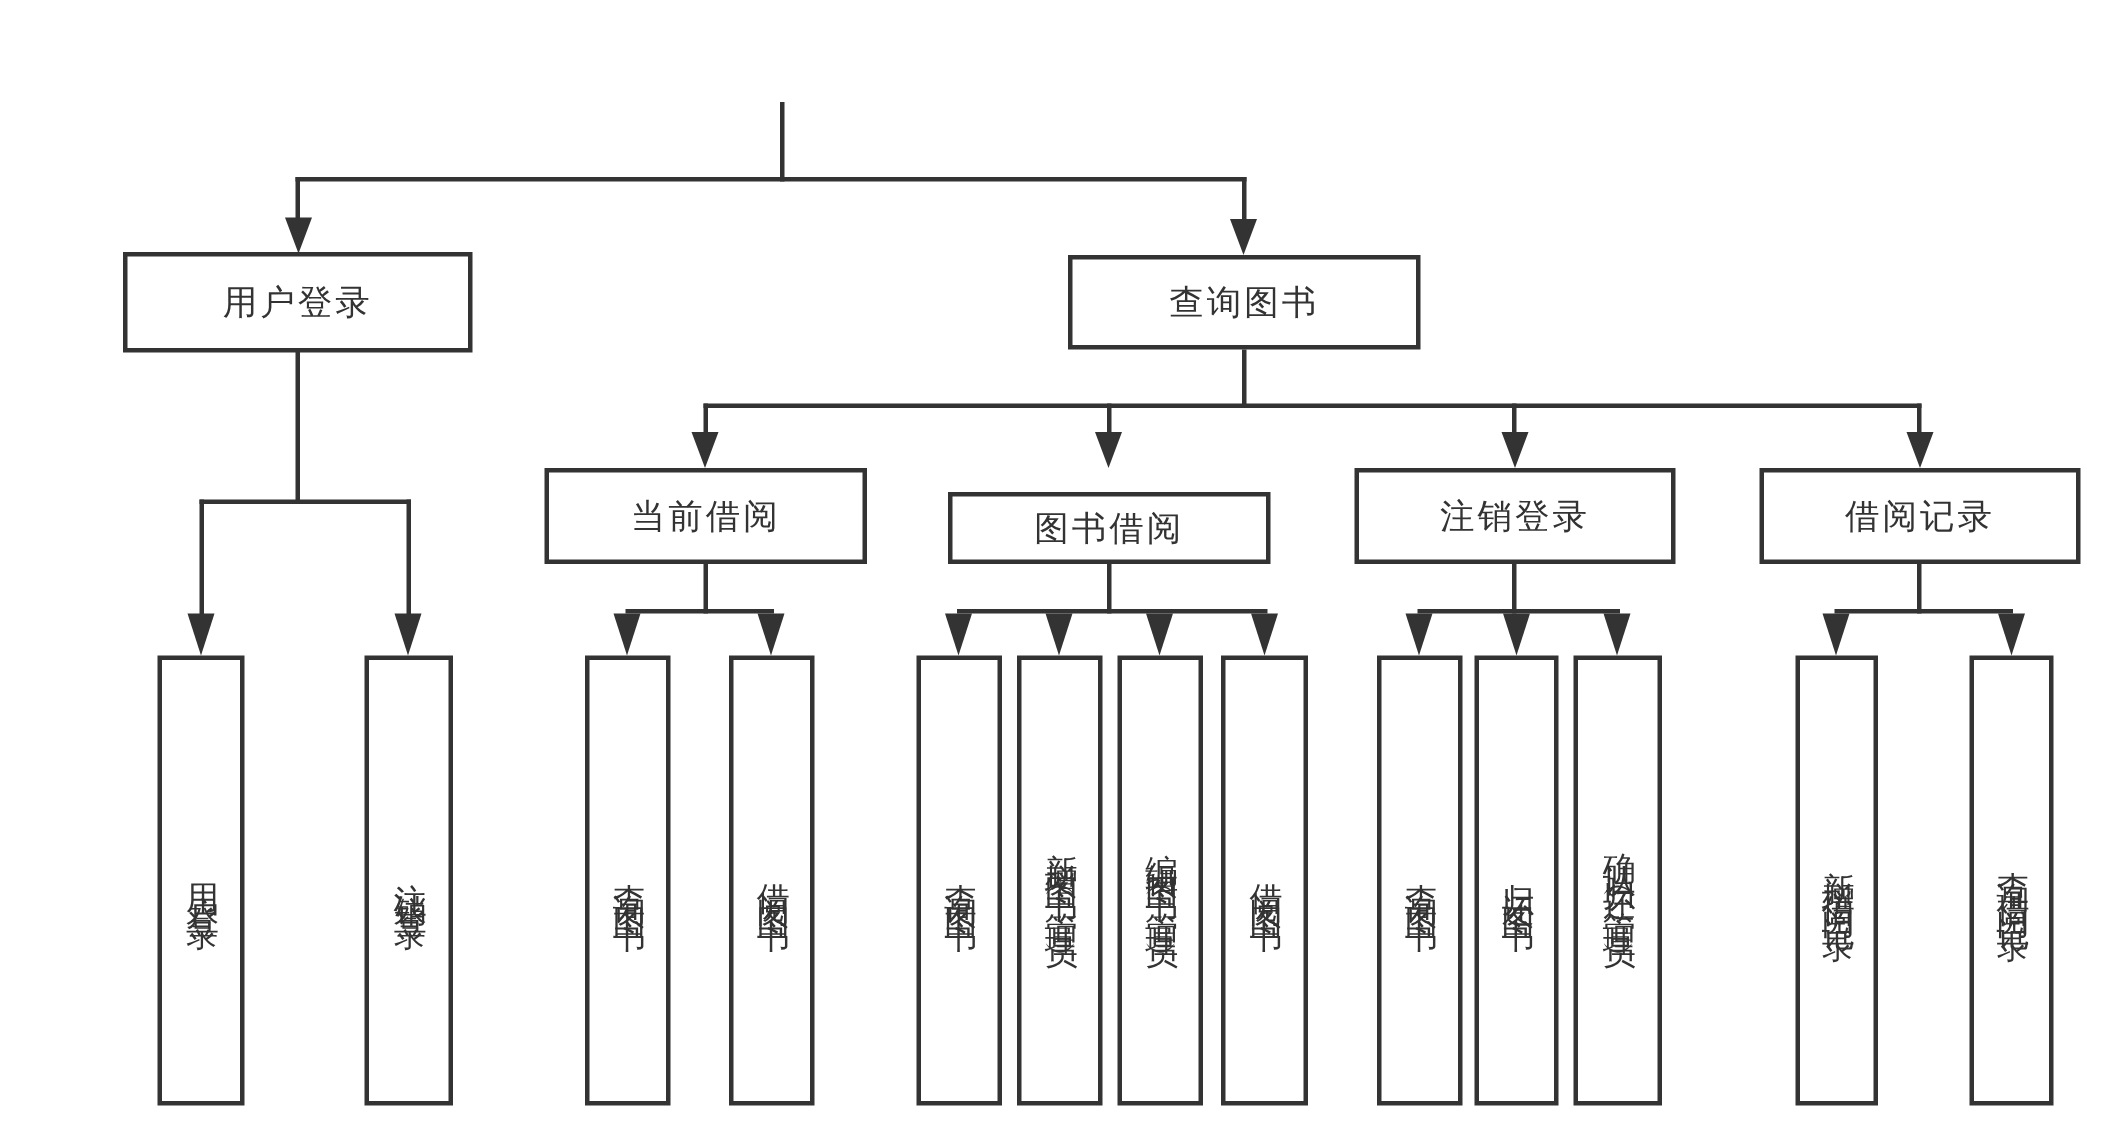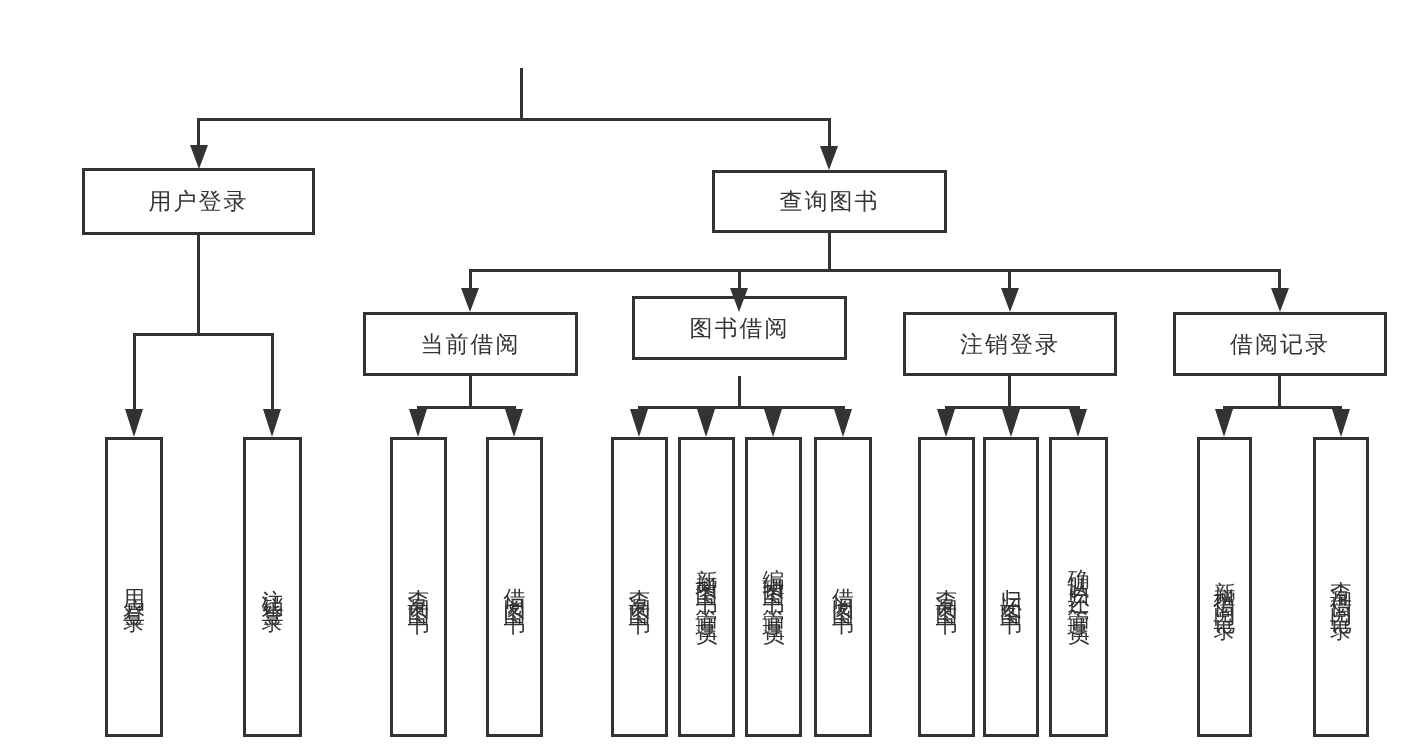--- a/index.html
+++ b/index.html
@@ -31,21 +31,21 @@
   <div class="node nh" style="left:82px;top:168px;width:233px;height:67px">
     <span class="lbl">用户登录</span>
   </div>
   <div class="node nh" style="left:712px;top:170px;width:235px;height:63px">
     <span class="lbl">查询图书</span>
   </div>
 
   <div class="node nh" style="left:363px;top:312px;width:215px;height:64px">
     <span class="lbl">当前借阅</span>
   </div>
-  <div class="node nh" style="left:632px;top:296px;width:215px;height:64px">
+  <div class="node nh" style="left:632px;top:328px;width:215px;height:48px">
     <span class="lbl">图书借阅</span>
   </div>
   <div class="node nh" style="left:903px;top:312px;width:214px;height:64px">
     <span class="lbl">注销登录</span>
   </div>
   <div class="node nh" style="left:1173px;top:312px;width:214px;height:64px">
     <span class="lbl">借阅记录</span>
   </div>
 
   <div class="node nv" style="left:105px;top:437px;width:58px;height:300px">

